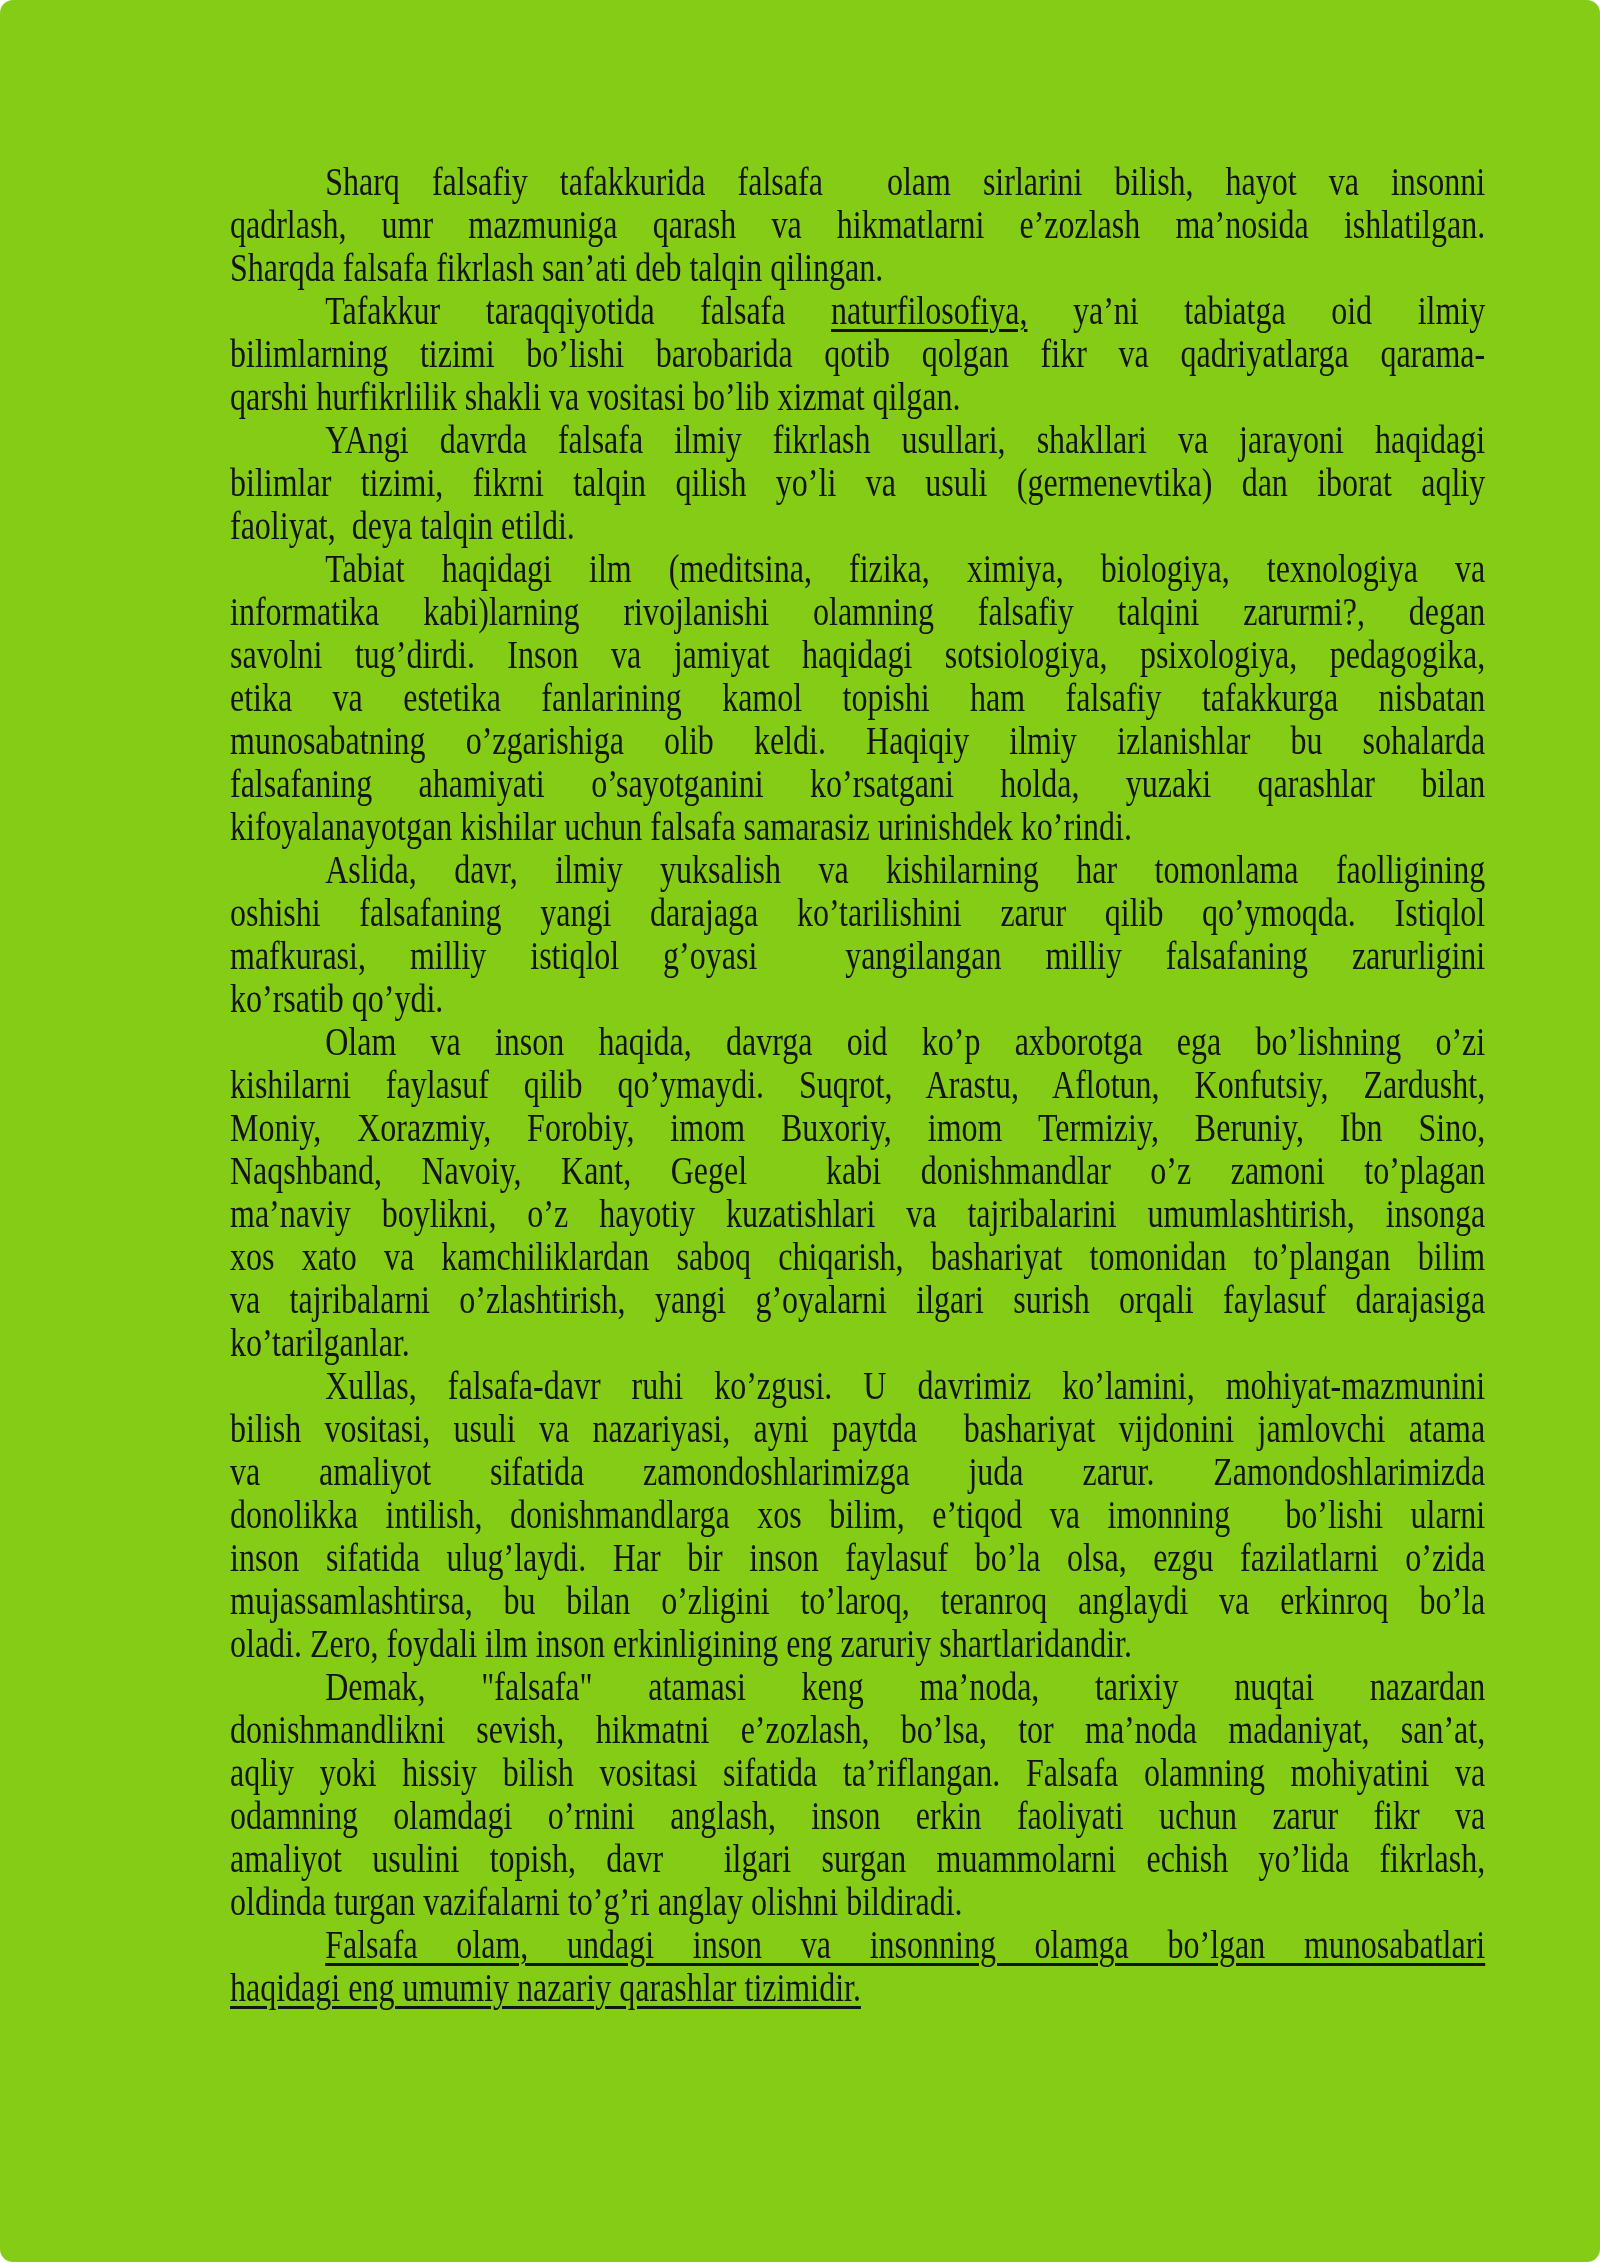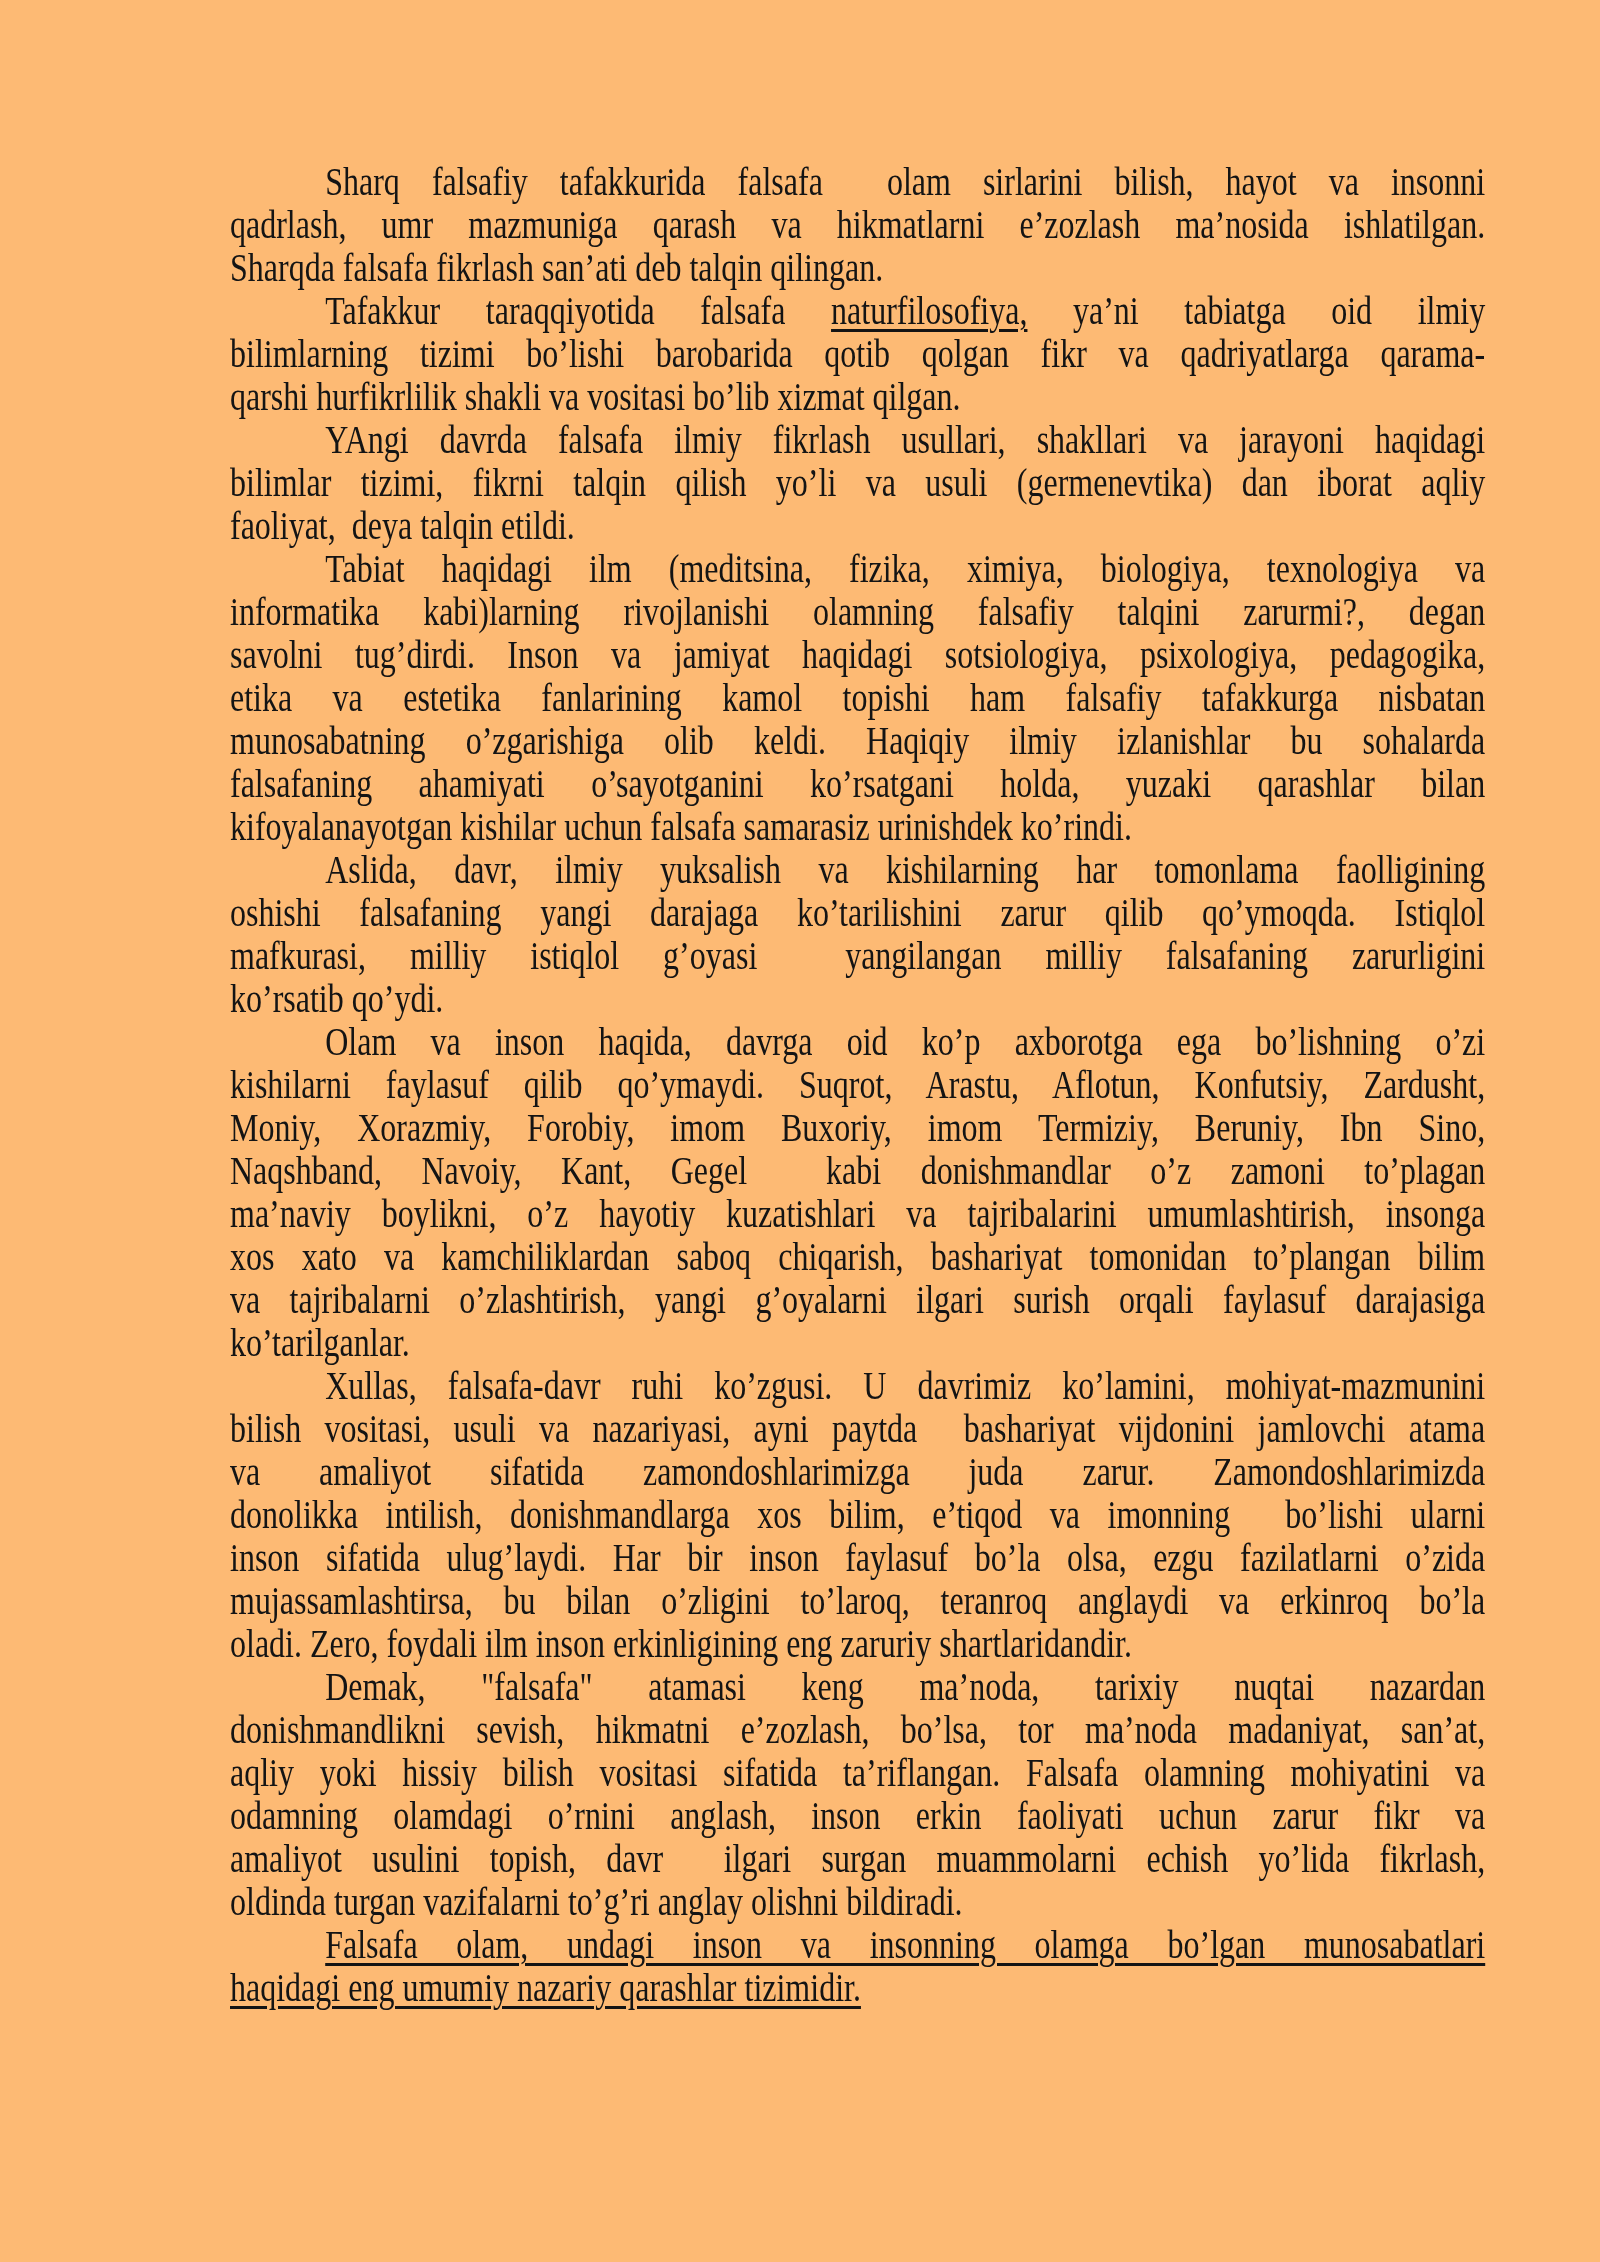--- a/index.html
+++ b/index.html
@@ -9,24 +9,25 @@
   body {
     width: 1600px;
     height: 2262px;
     background: #ffffff;
     overflow: hidden;
   }
   .page {
     position: relative;
     width: 1600px;
     height: 2262px;
-    background: #fdba74;
+    background: #84cc16;
     font-family: "Liberation Serif", "DejaVu Serif", serif;
     color: #141414;
     overflow: hidden;
+    border-radius: 13px;
   }
   
   .text-block {
     position: absolute;
     left: 230px;
     top: 160px;
     width: 1569px;
     transform: scaleX(0.8);
     transform-origin: 0 0;
     font-size: 40px;

